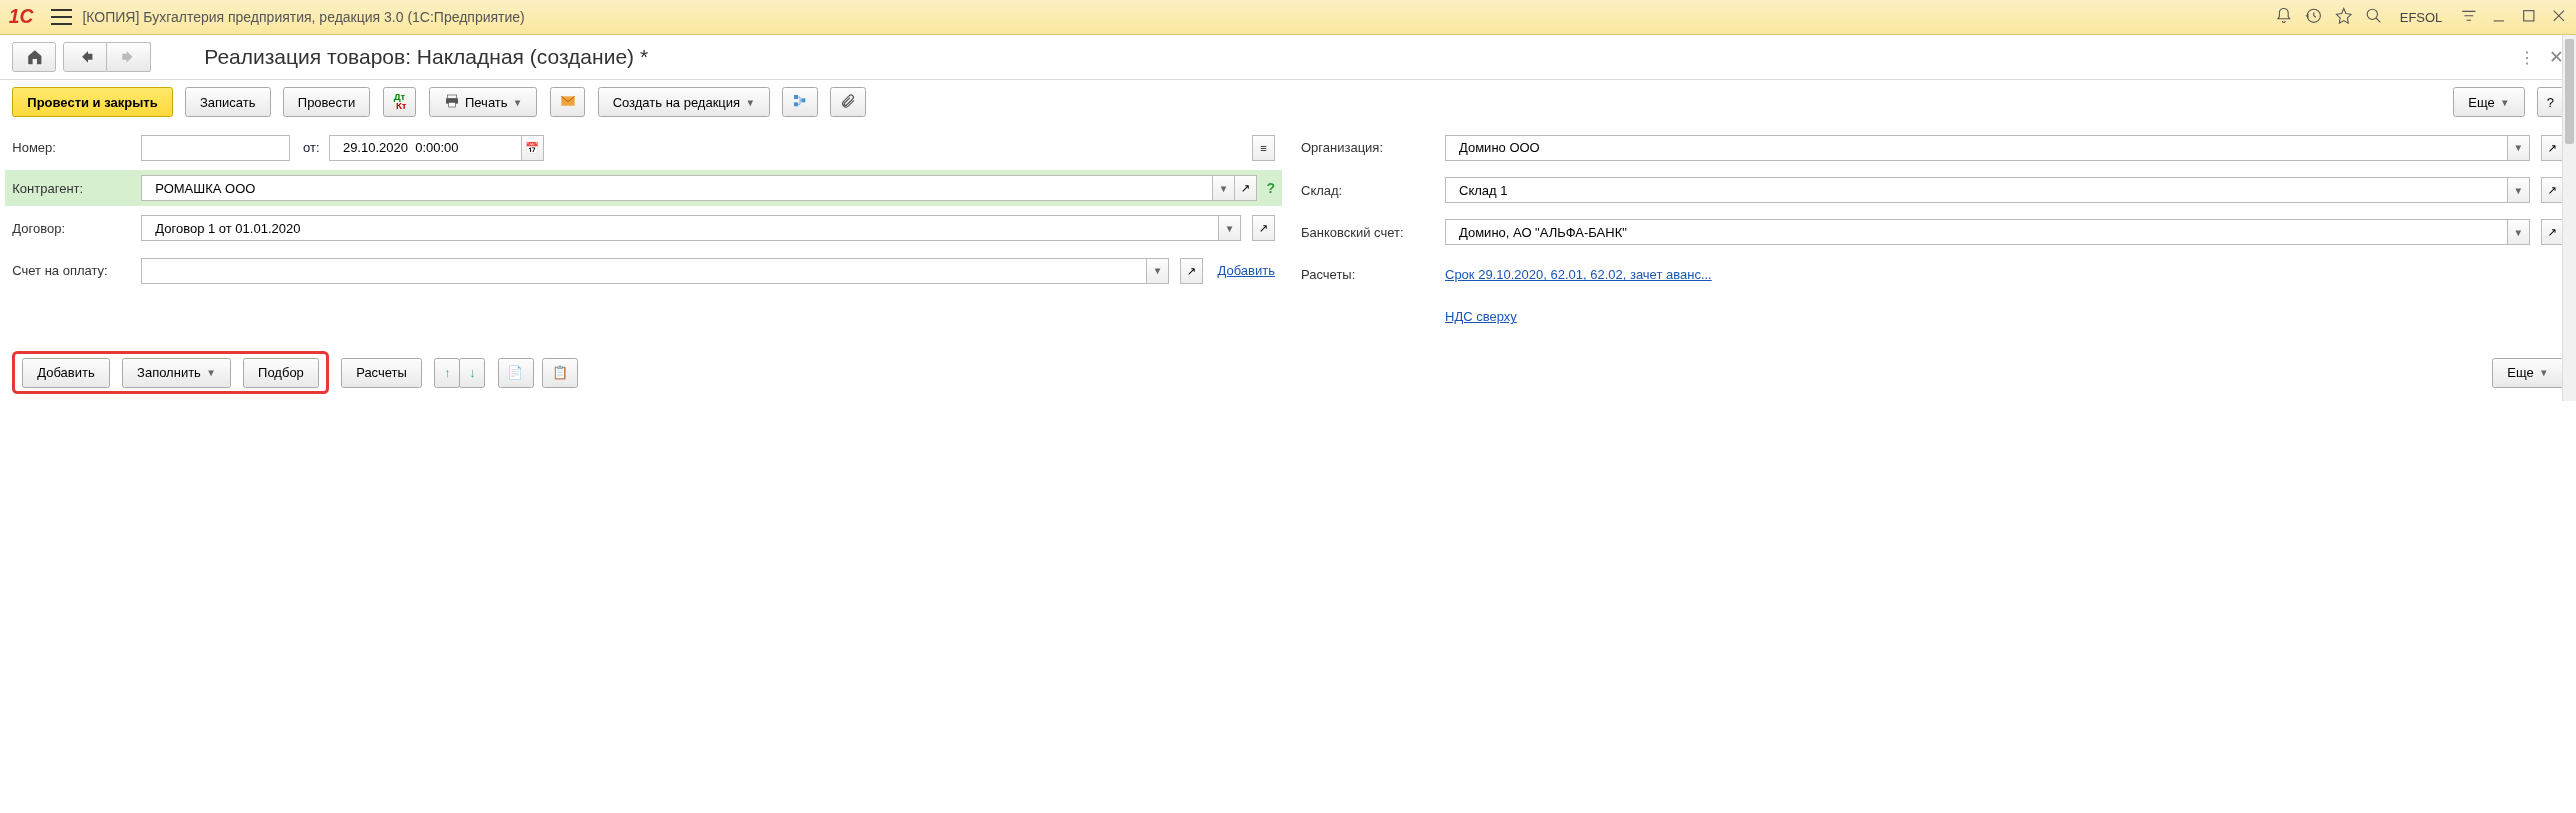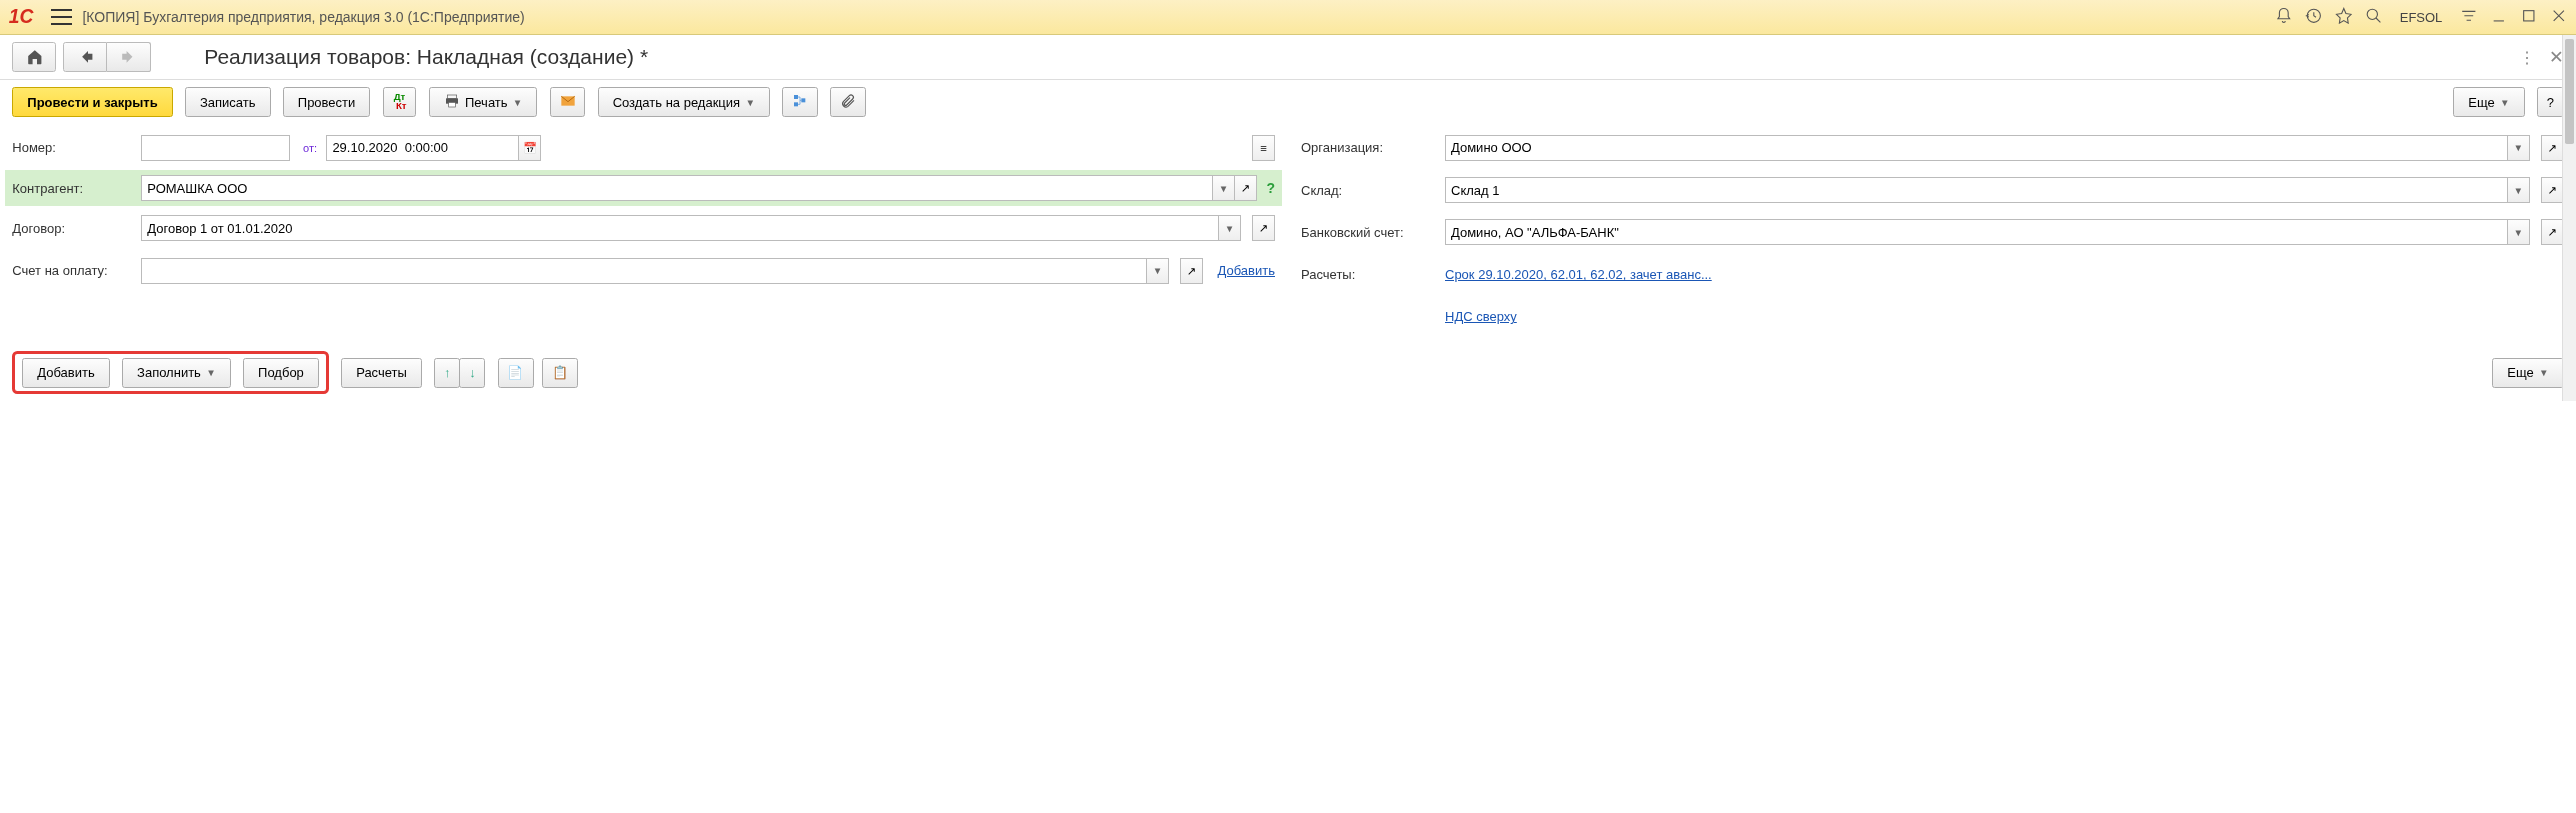--- a/index.html
+++ b/index.html
@@ -35,40 +35,40 @@
 .printer-icon svg, .mail-icon svg { width: 16px; height: 16px; }
 .spacer-grow { flex: 1; }
 .envelope { fill: #f1a33c; }
 .chev { font-size: 9.7px; color: #666; }
 
 .form-area { padding: 8.8px 12.3px 12.3px 12.3px; display: flex; gap: 26px; }
 .col { flex: 1; display: flex; flex-direction: column; gap: 12.3px; }
 .field-row { display: flex; align-items: center; gap: 4px; min-height: 30px; }
 .field-row.highlight { background: #d6efce; padding: 5.3px 7px; margin: -5.3px -7px; }
 .fld-label { width: 125px; font-size: 13px; color: #333; }
-.fld-input { border: 0.9px solid #bbb; height: 26px; padding: 0 5px; font-size: 13px; background: #fff; }
+.fld-input { border: 0.9px solid #bbb; height: 26px; padding: 0 13px; font-size: 13px; background: #fff; }
 .fld-input.num { width: 149px; }
 .fld-input.date { width: 193px; }
 .fld-input.grow { flex: 1; }
 .input-btn { width: 23px; height: 26px; border: 0.9px solid #bbb; background: linear-gradient(#fdfdfd,#eee); cursor: pointer; display: flex; align-items: center; justify-content: center; font-size: 11.4px; margin-left: -0.9px; }
 .input-combo { display: flex; flex: 1; }
 .link { color: #1a56b5; text-decoration: underline; cursor: pointer; font-size: 13px; }
 .help-q { color: #2a9d3a; font-weight: bold; font-size: 14px; margin-left: 5.3px; cursor: pointer; }
 .clip svg { width: 16px; height: 16px; stroke: #555; fill: none; }
 .struct svg { width: 16px; height: 16px; }
 
 .table-toolbar { padding: 7px 12.3px; display: flex; align-items: center; gap: 12.3px; }
 .redbox { border: 3.5px solid #e53935; border-radius: 5.3px; padding: 3.5px 7px; display: flex; gap: 12.3px; }
 .tb-grow { flex: 1; }
 .updown { display: flex; }
 .updown .btn { padding: 0 8.8px; }
 .updown .btn + .btn { margin-left: -0.9px; }
 .copybtns { display: flex; gap: 8.8px; }
 
-.ot-label { font-size: 11px; color: #6d28d9; margin: 0 5.3px 0 8.8px; }
+.ot-label { font-size: 13px; color: #0f172a; margin: 0 5.3px 0 8.8px; }
 
 .scrollbar { position: absolute; right: 0; top: 35px; bottom: 0; width: 14px; background: #f1f1f1; border-left: 0.9px solid #ddd; }
 .scroll-thumb { background: #c4c4c4; width: 8.8px; margin: 3.5px auto; height: 105px; border-radius: 1.8px; }
 
 .container { position: relative; }
 </style>
 </head>
 <body>
 
 <div class="container">

